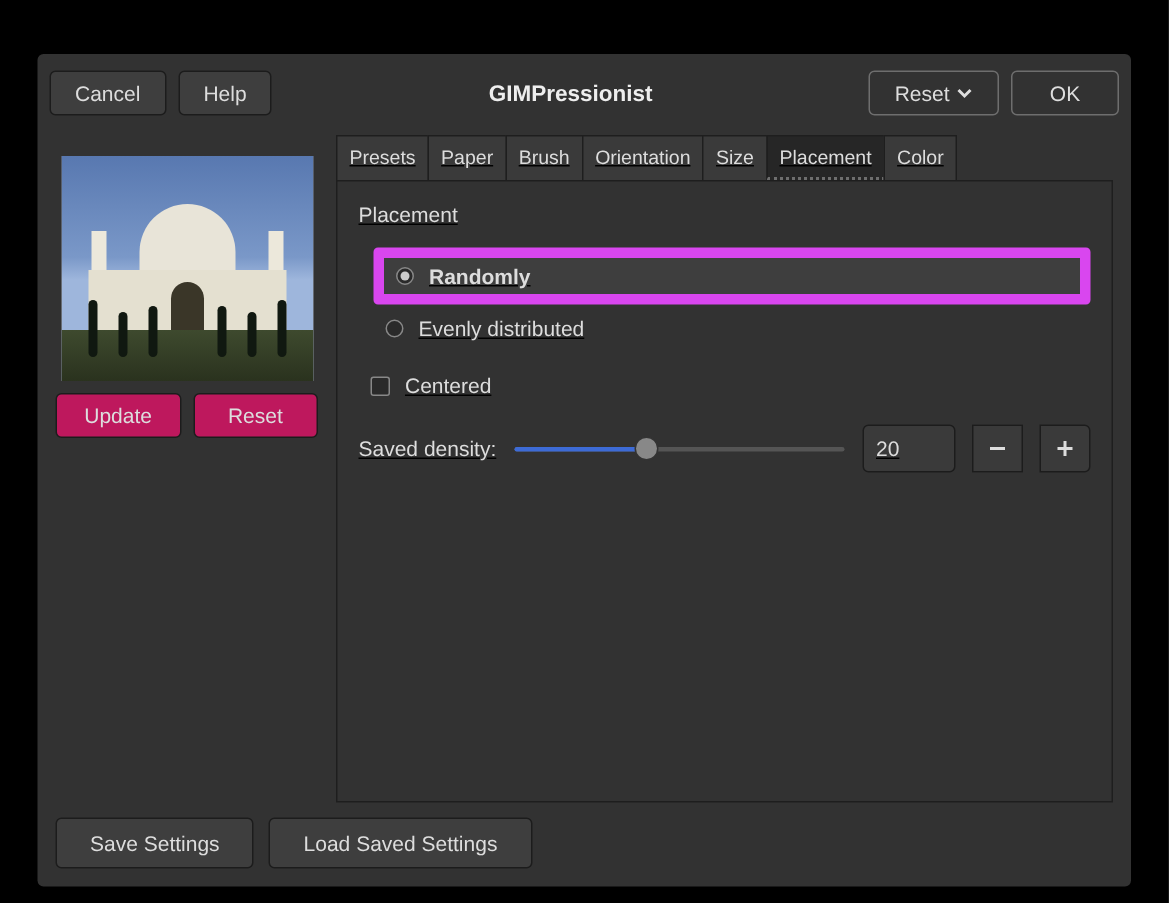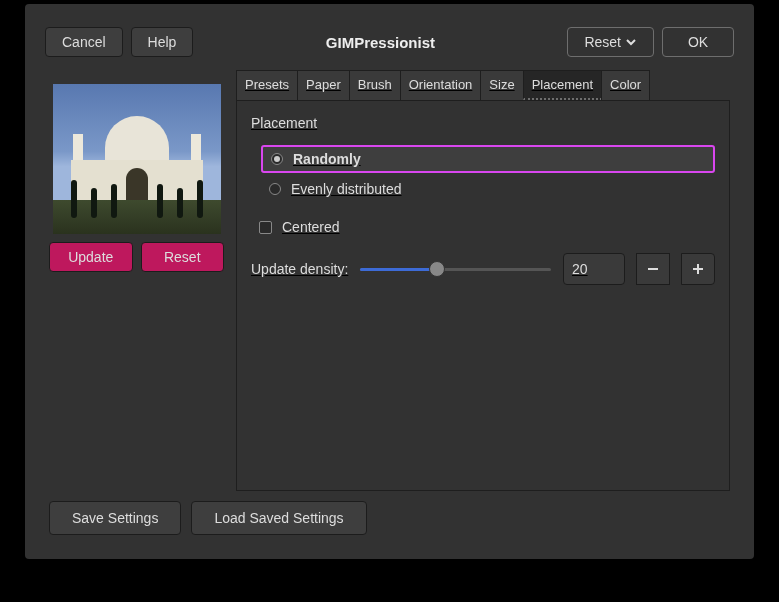--- a/index.html
+++ b/index.html
@@ -1,19 +1,19 @@
 <!DOCTYPE html>
 <html><head>
 <meta charset="utf-8">
 <style>
   * { box-sizing: border-box; margin: 0; padding: 0; font-family: sans-serif; }
   body { background: #000; width: 779px; height: 602px; overflow: hidden; }
   .window {
-    position: absolute; left: 25px; top: 4px; width: 729px; height: 555px;
-    background: #323232; border-radius: 4px; padding: 20px;
+    position: absolute; left: 25px; top: 36px; width: 729px; height: 555px;
+    background: #323232; border-radius: 4px; padding: 8px;
     display: flex; flex-direction: column; gap: 10px;
   }
   .titlebar { display: flex; align-items: center; gap: 8px; height: 36px; }
   .titlebar .title { flex: 1; text-align: center; color: #eee; font-size: 15px; font-weight: 600; }
   .btn {
     background: #be185d; border: 1px solid #1c1c1c; color: #ddd;
     border-radius: 4px; padding: 6px 16px; font-size: 14px; cursor: pointer;
     display: inline-flex; align-items: center; gap: 4px; justify-content: center;
   }
   .btn.flat { background: #3e3e3e; }
@@ -41,21 +41,21 @@
     padding: 6px 8px; border: 1px solid #1e1e1e; border-bottom: none;
     cursor: pointer; margin-right: -1px;
   }
   .tab.active { background: #262626; border-bottom: 2px dotted #6e6e6e; }
   .panel {
     flex: 1; border: 1px solid #1e1e1e; background: #323232;
     padding: 14px 14px; color: #ddd; display: flex; flex-direction: column; gap: 14px;
   }
   .section-title { font-size: 14px; color: #ddd; font-weight: 500; }
   .radio-row, .check-row { display: flex; align-items: center; gap: 10px; font-size: 14px; padding: 4px 8px; }
-  .radio-row.selected { background: #3e3e3e; border: 2px solid #d946ef; border-radius: 3px; font-weight: 600; }
+  .radio-row.selected { background: #3e3e3e; border: 7px solid #d946ef; border-radius: 3px; font-weight: 600; }
   .radio-row.selected .radio-dot::after { content:''; display:block; width:6px; height:6px; background:#ccc; border-radius:50%; margin:2px; }
   .radio-dot { width: 12px; height: 12px; border: 1px solid #888; border-radius: 50%; background:#2a2a2a; }
   .check-box { width: 13px; height: 13px; border: 1px solid #888; border-radius: 2px; background:#2a2a2a; }
   .density-row { display: flex; align-items: center; gap: 12px; }
   .density-label { font-size: 14px; white-space: nowrap; }
   .slider { flex: 1; position: relative; height: 20px; }
   .slider-track { position:absolute; left:0; right:0; top:9px; height:3px; background:#555; border-radius:2px; }
   .slider-fill { position:absolute; left:0; top:9px; height:3px; background:#3d6bd6; border-radius:2px; }
   .slider-thumb { position:absolute; top:2px; width:16px; height:16px; background:#888; border-radius:50%; border:1px solid #333; margin-left:-8px; }
   .numbox { width: 62px; height: 32px; background:#3a3a3a; border:1px solid #1c1c1c; border-radius:4px; color:#ddd; display:flex; align-items:center; padding:0 8px; font-size:14px; }
@@ -134,21 +134,21 @@
             <span>Evenly distributed</span>
           </label>
         </div>
 
         <label class="check-row">
           <span class="check-box"></span>
           <span>Centered</span>
         </label>
 
         <div class="density-row">
-          <span class="density-label">Update density:</span>
+          <span class="density-label">Saved density:</span>
           <div class="slider">
             <div class="slider-track"></div>
             <div class="slider-fill" id="sfill" style="width: 40%;"></div>
             <div class="slider-thumb" id="sthumb" style="left: 40%;"></div>
           </div>
           <div class="numbox">20</div>
           <div class="stepper minus">
             <svg width="14" height="14" viewBox="0 0 14 14">
                 <rect x="2" y="6" width="10" height="2" fill="#ddd"></rect>
               </svg>

